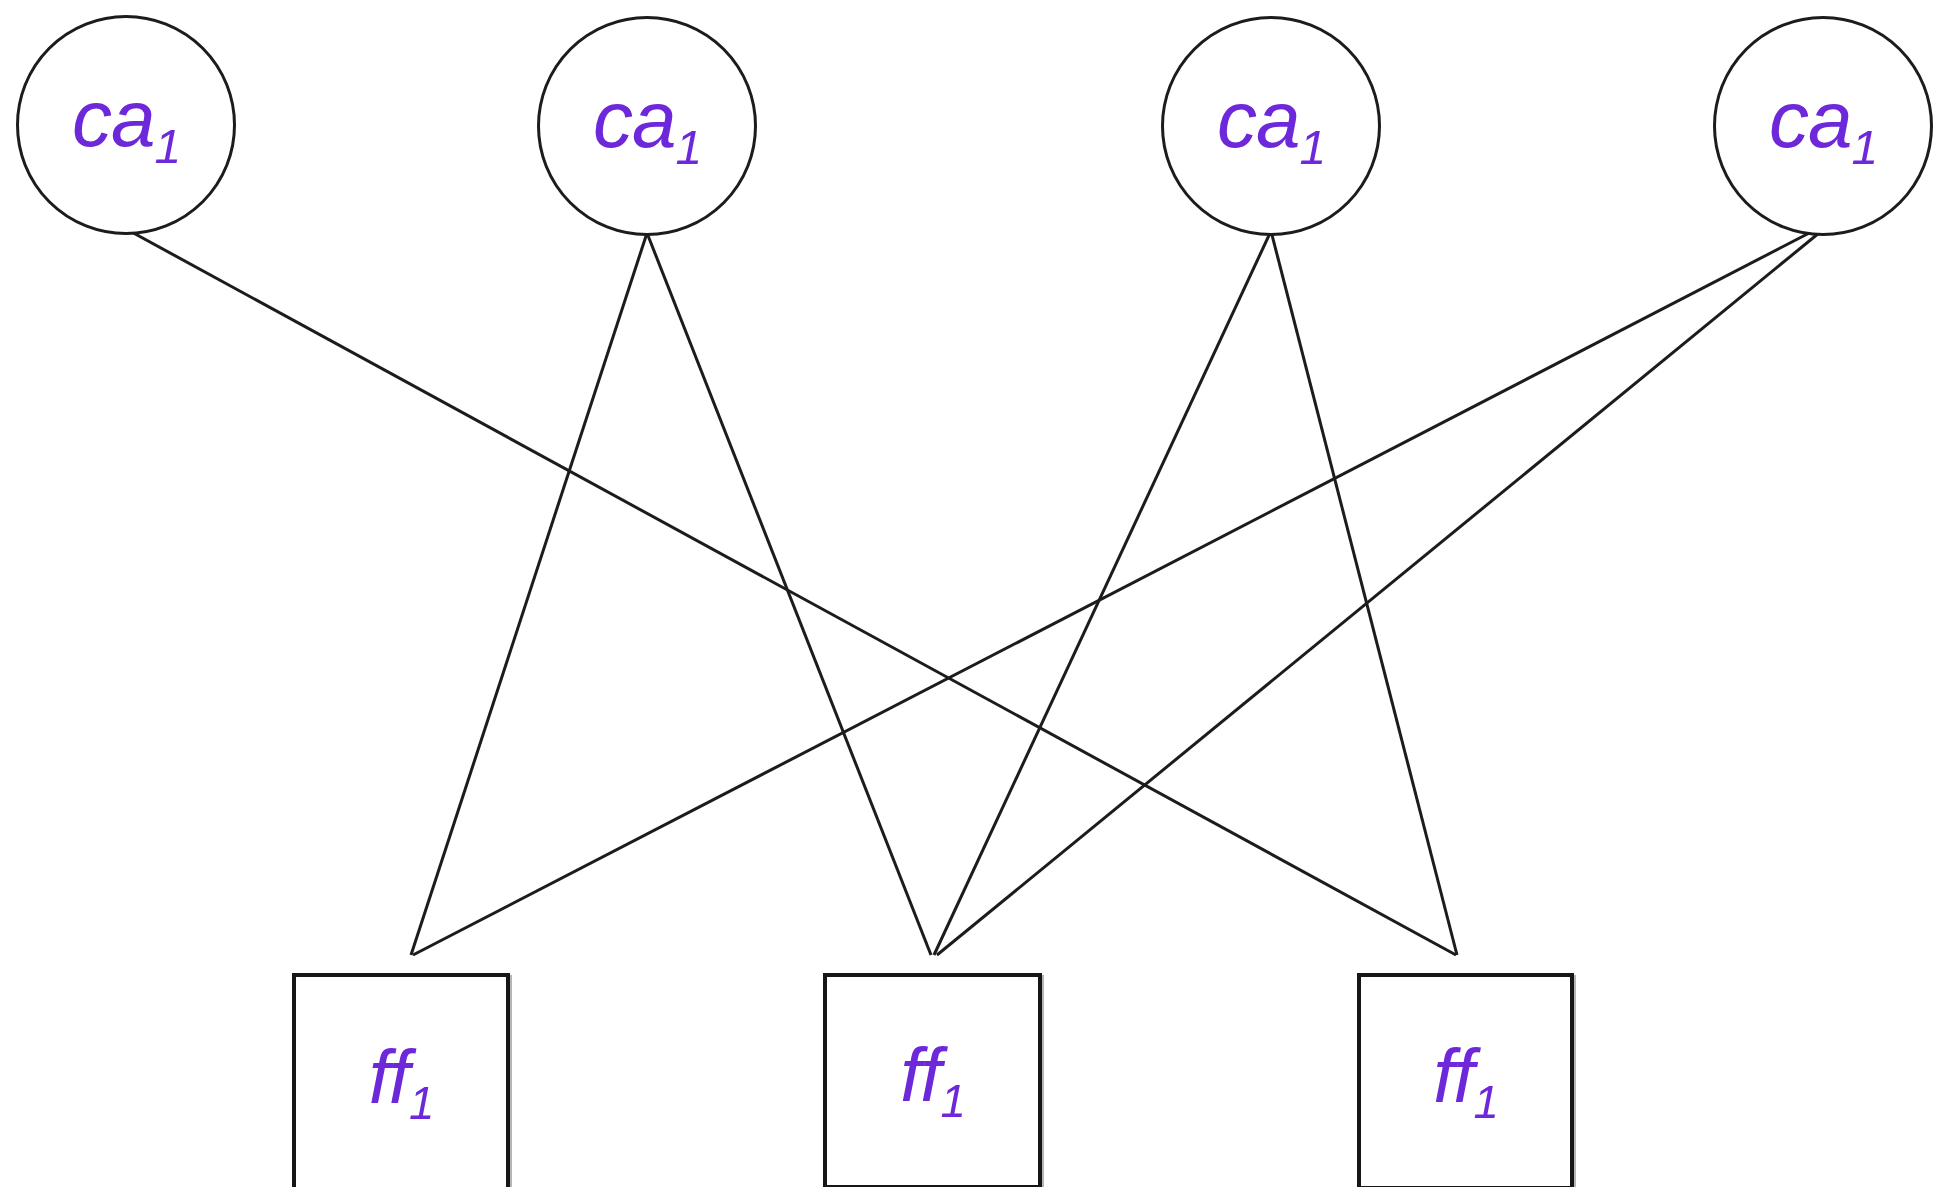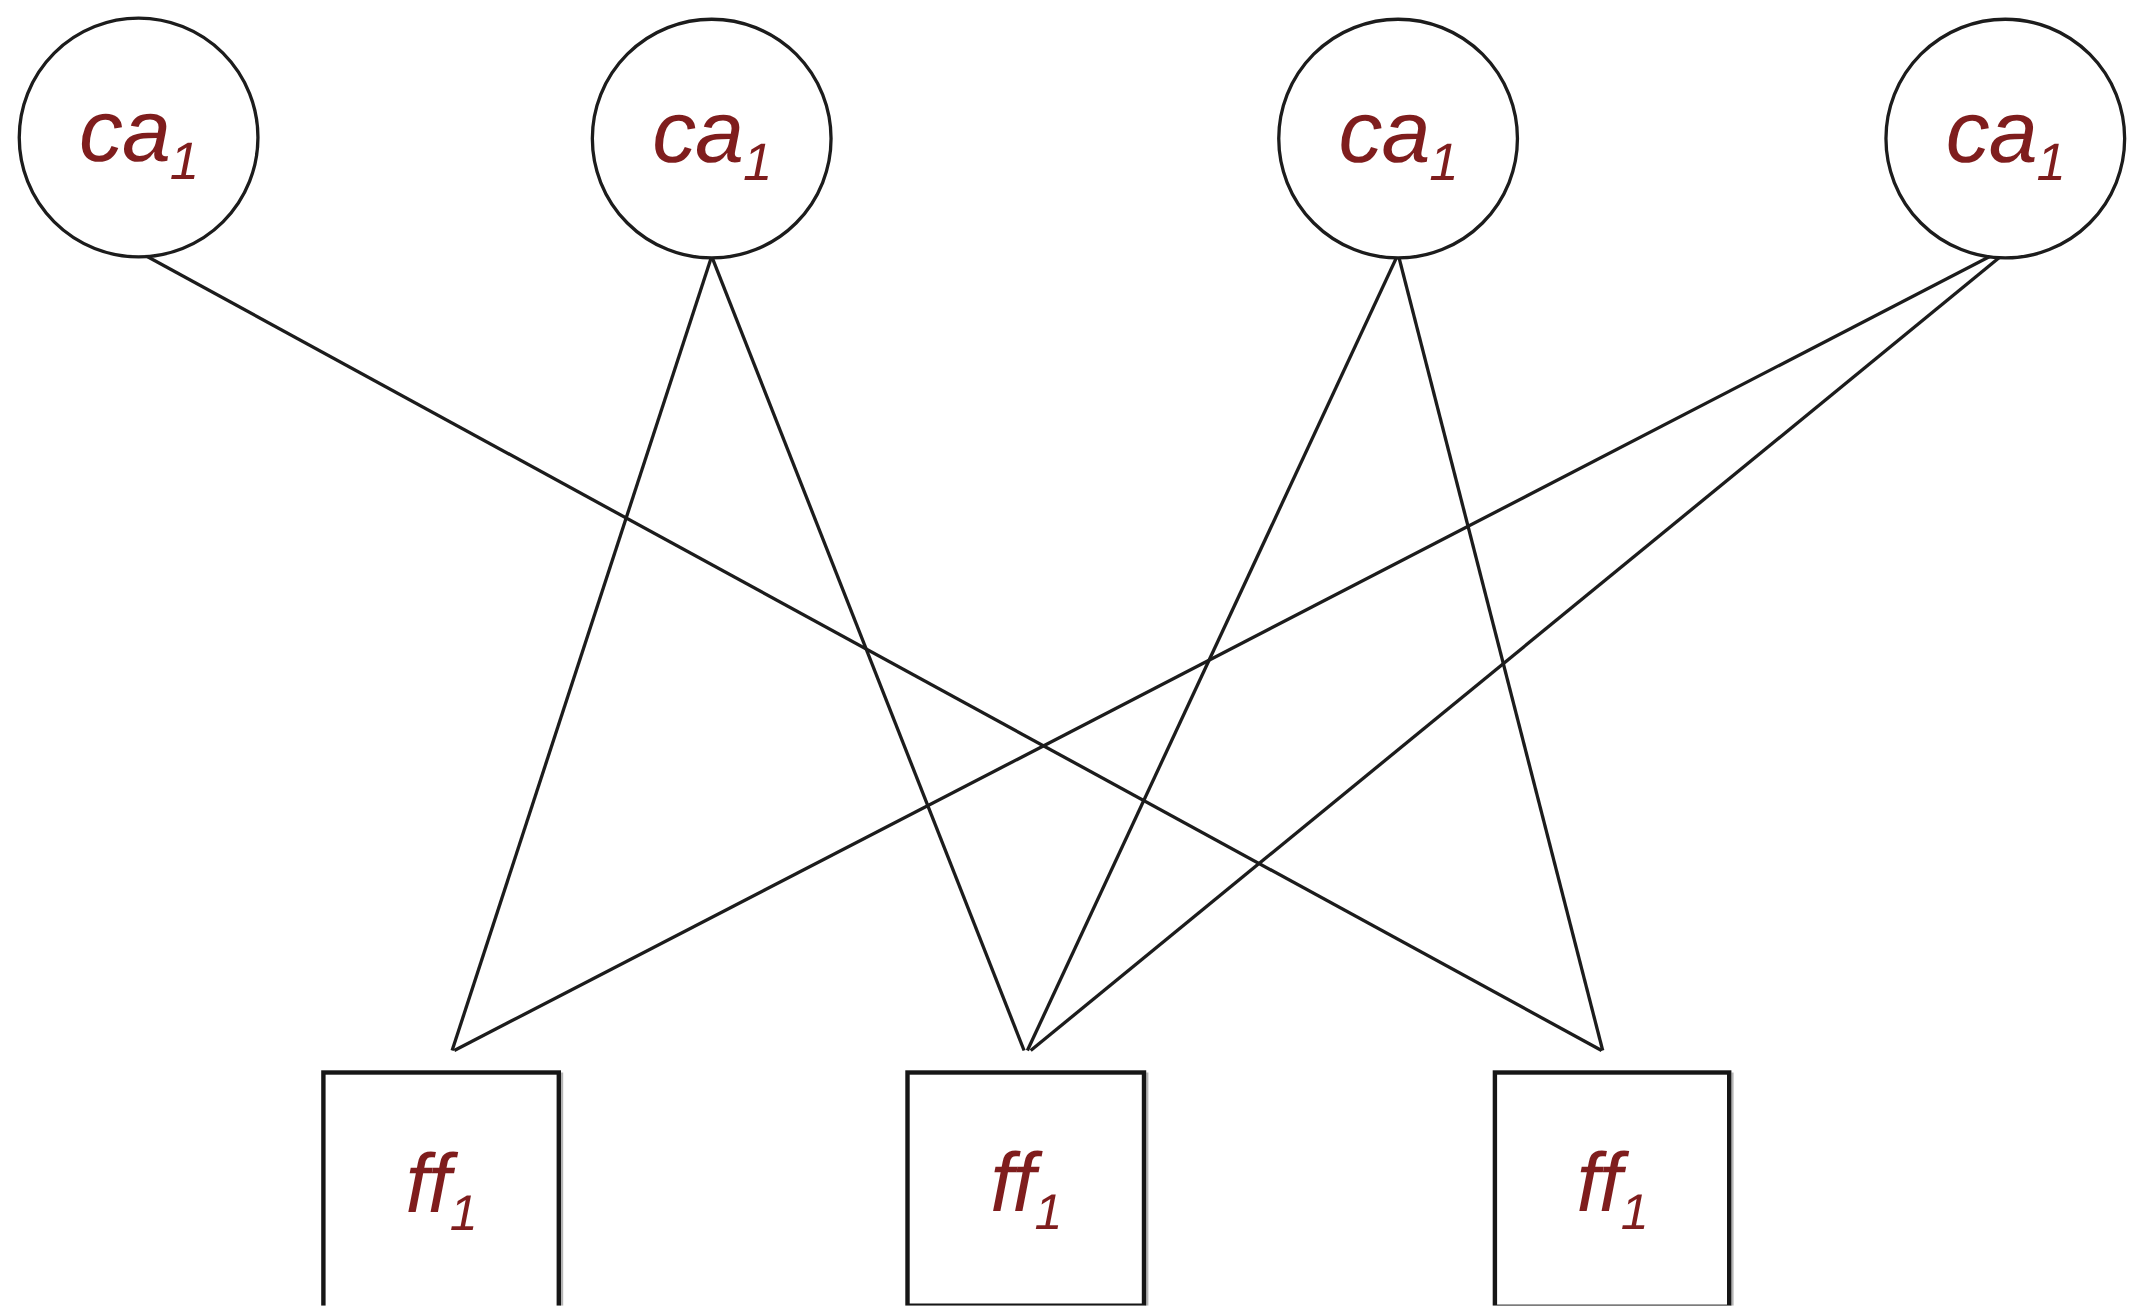--- a/index.html
+++ b/index.html
@@ -38,21 +38,21 @@
     border: 4px solid #161616;
     background: #ffffff;
     display: flex;
     align-items: center;
     justify-content: center;
     box-shadow: 2px 2px 0 rgba(120,120,120,0.55);
     margin-top: 20px;
   }
   .node-label {
     font-style: italic;
-    color: #7f1d1d;
+    color: #6d28d9;
     letter-spacing: -1px;
     white-space: nowrap;
     line-height: 1;
     user-select: none;
   }
   .circle-node .node-label { font-size: 80px; }
   .square-node .node-label { font-size: 76px; }
   .sub-text {
     font-size: 0.6em;
     font-style: italic;

